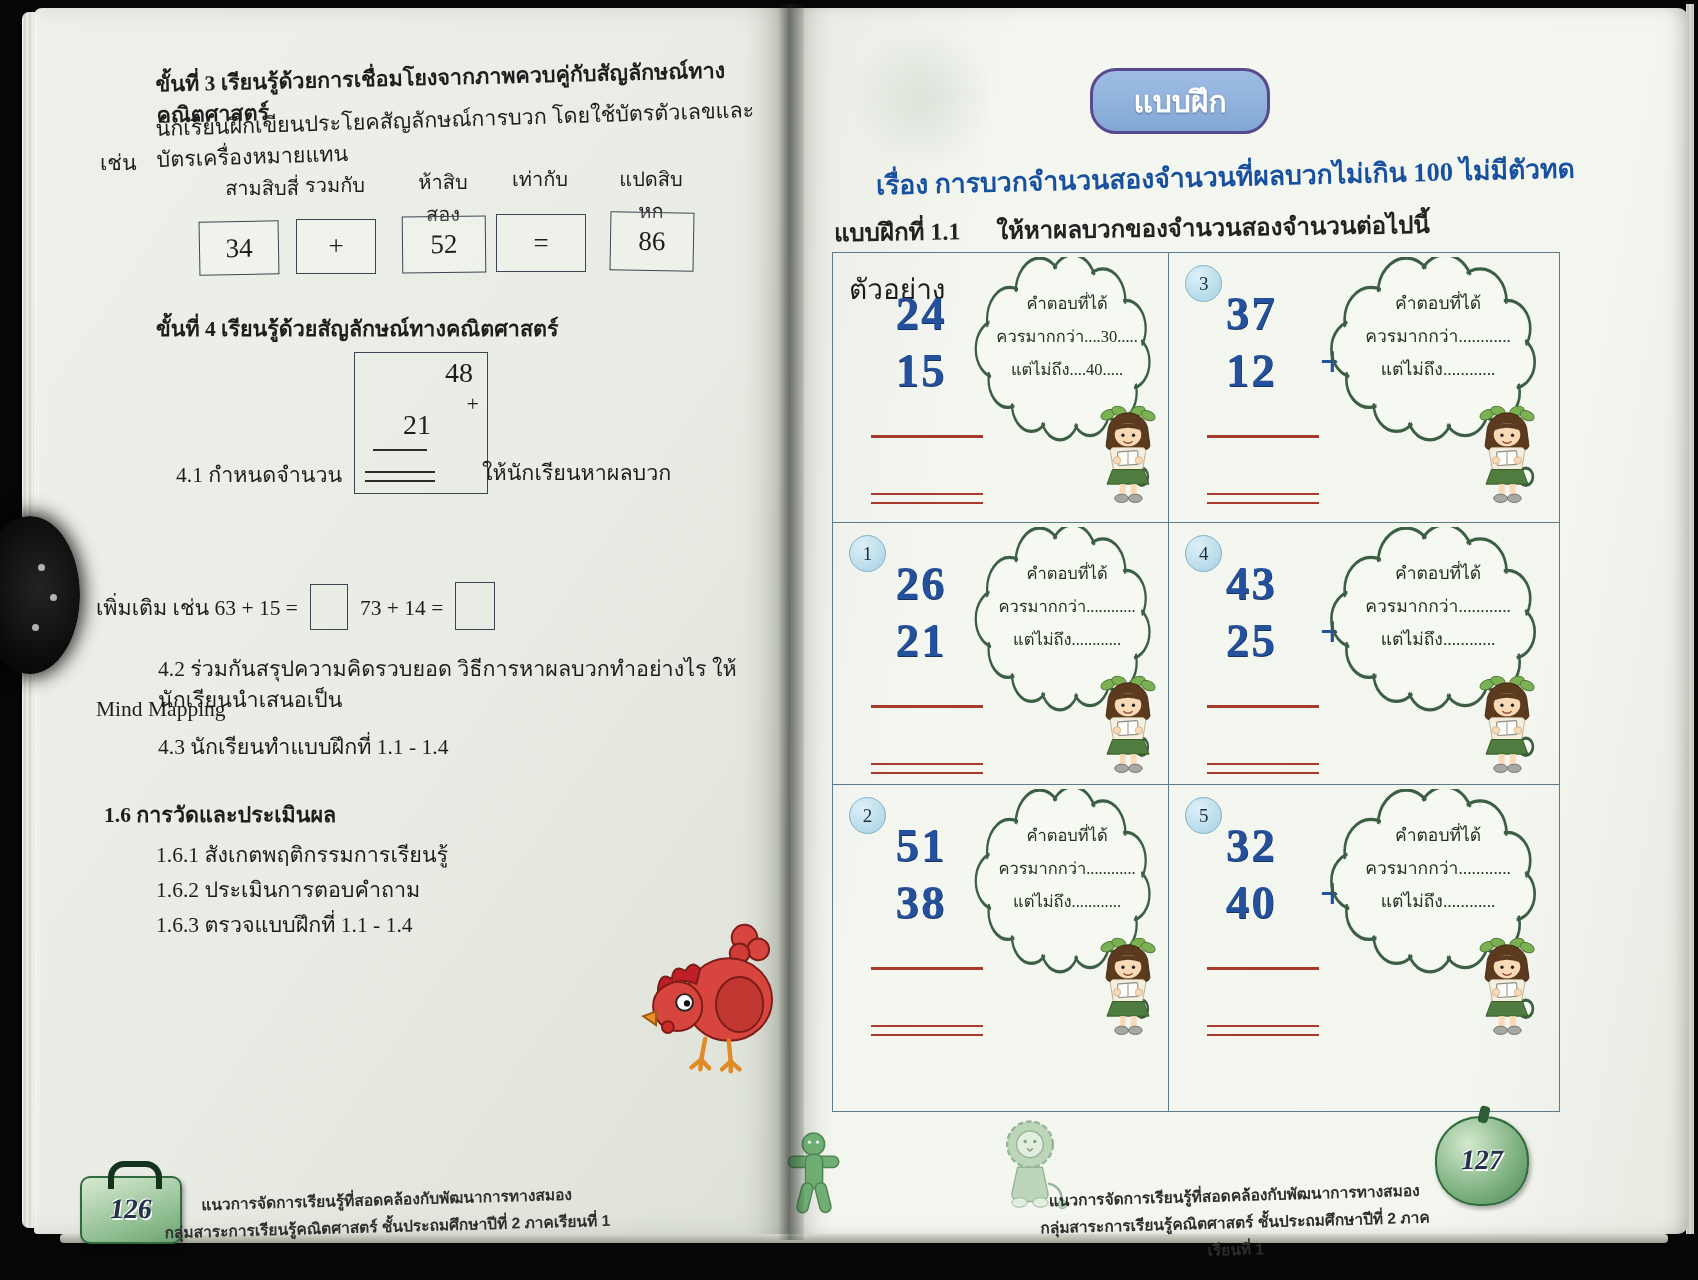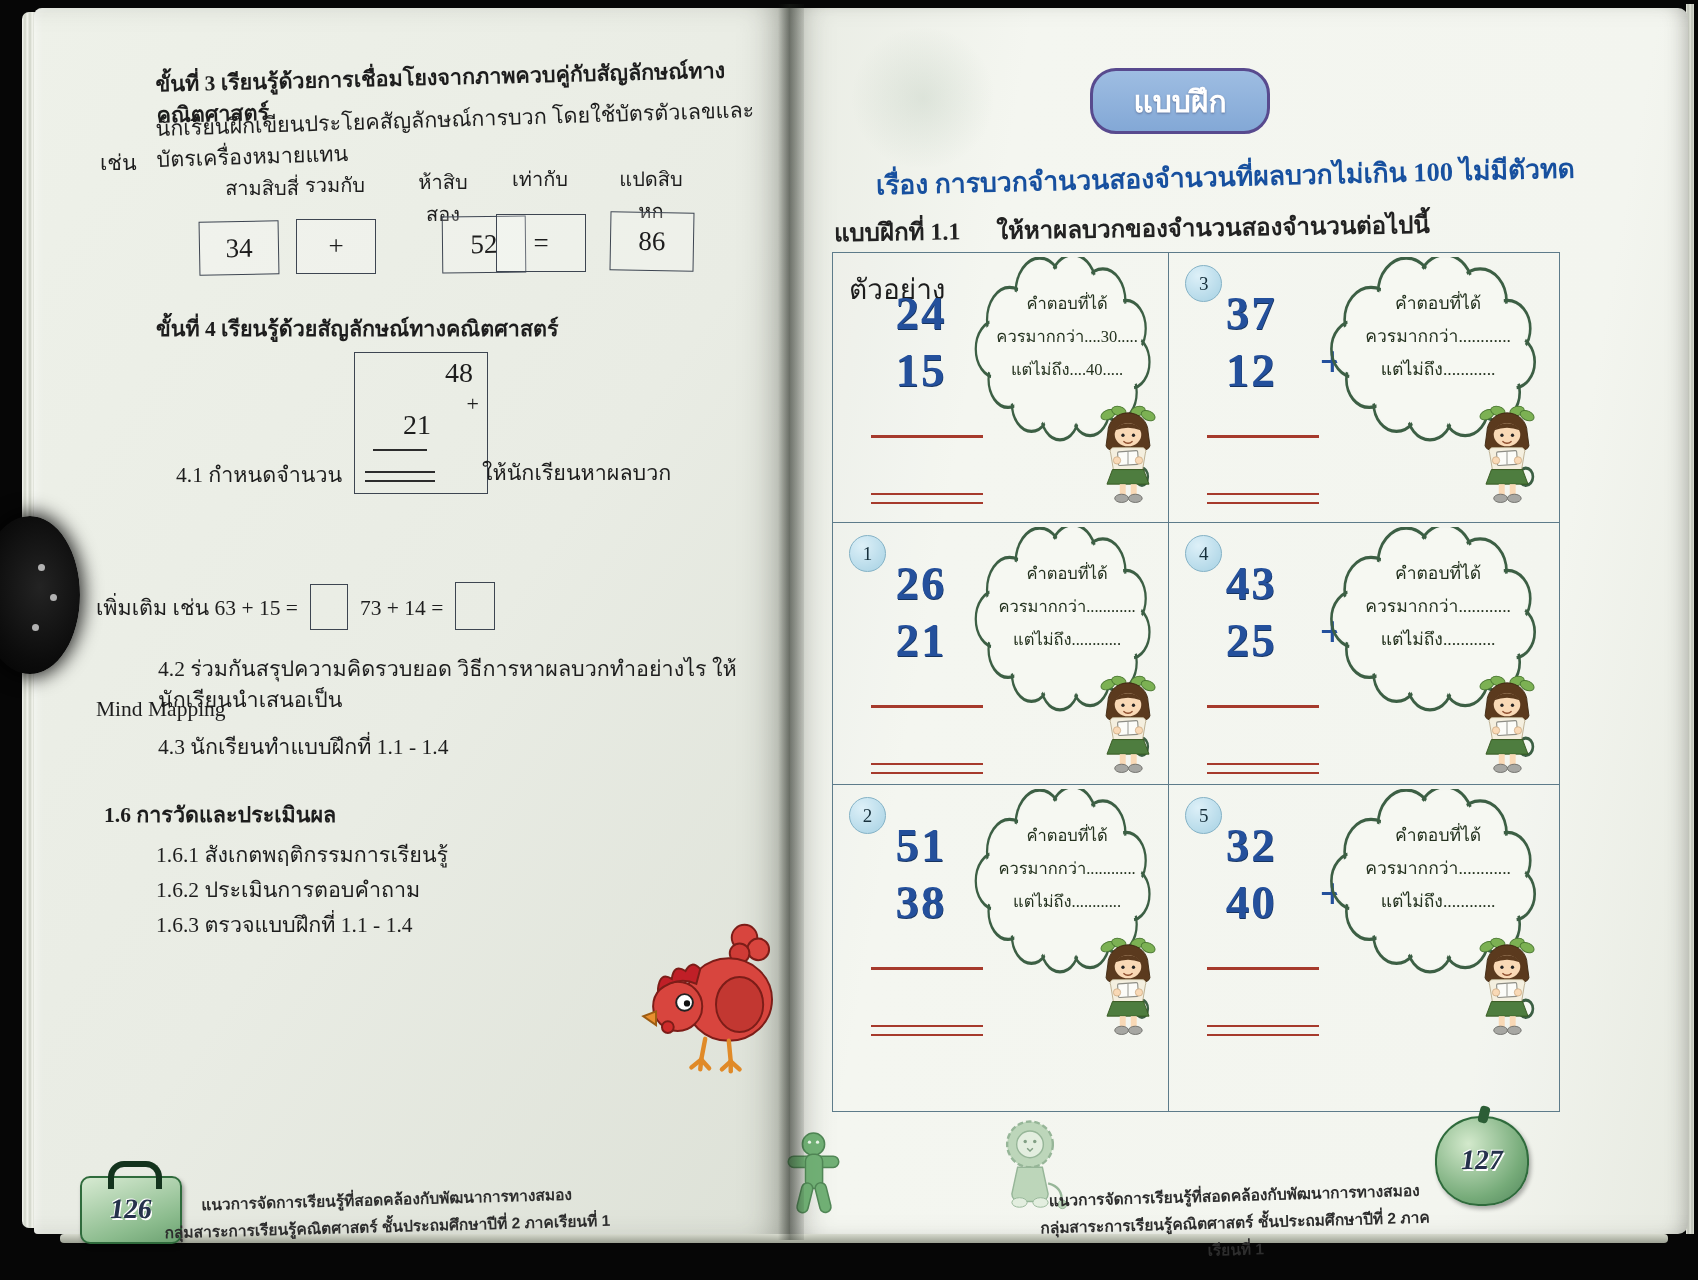--- a/index.html
+++ b/index.html
@@ -183,21 +183,21 @@
     <div class="t" style="left:66px;top:140px;">เช่น</div>
 
     <div class="lbl" style="left:165px;top:164px;width:78px;margin-left:24px;">สามสิบสี่</div>
     <div class="lbl" style="left:262px;top:161px;width:78px;">รวมกับ</div>
     <div class="lbl" style="left:368px;top:158px;width:82px;">ห้าสิบสอง</div>
     <div class="lbl" style="left:462px;top:155px;width:88px;">เท่ากับ</div>
     <div class="lbl" style="left:576px;top:155px;width:82px;">แปดสิบหก</div>
 
     <div class="card" style="left:165px;top:213px;width:78px;height:52px;transform:rotate(-1deg);">34</div>
     <div class="card" style="left:262px;top:211px;width:78px;height:53px;">+</div>
-    <div class="card" style="left:368px;top:208px;width:82px;height:55px;transform:rotate(-.6deg);margin-left:40px;">52</div>
+    <div class="card" style="left:368px;top:208px;width:82px;height:55px;transform:rotate(-.6deg);">52</div>
     <div class="card" style="left:462px;top:206px;width:88px;height:56px;">=</div>
     <div class="card" style="left:576px;top:204px;width:82px;height:57px;transform:rotate(1deg);">86</div>
 
     <div class="t b" style="left:122px;top:306px;width:560px;">ขั้นที่ 4 เรียนรู้ด้วยสัญลักษณ์ทางคณิตศาสตร์</div>
 
     <div class="vbox">
       <div class="vn top">48</div>
       <div class="vplus">+</div>
       <div class="vn bot">21</div>
       <div class="uline"></div>

